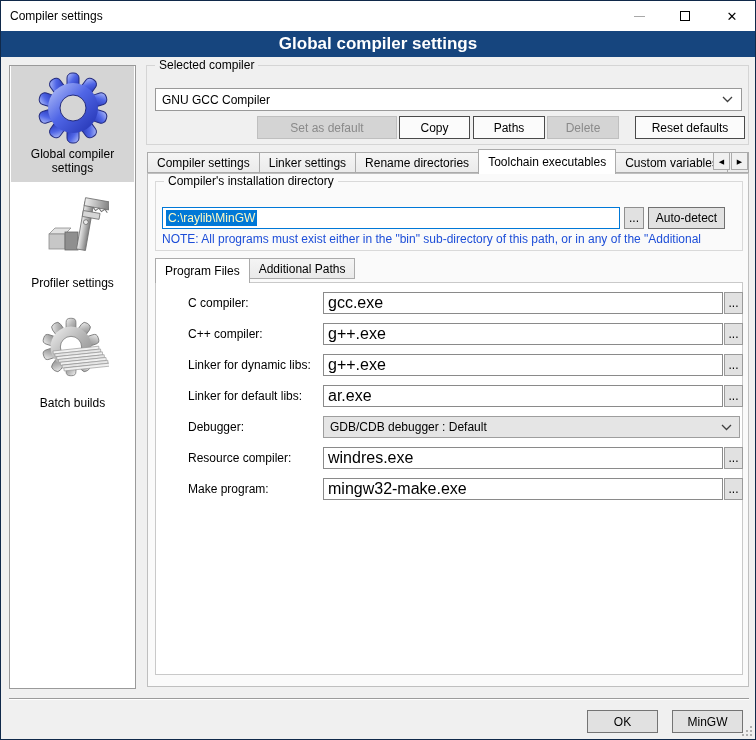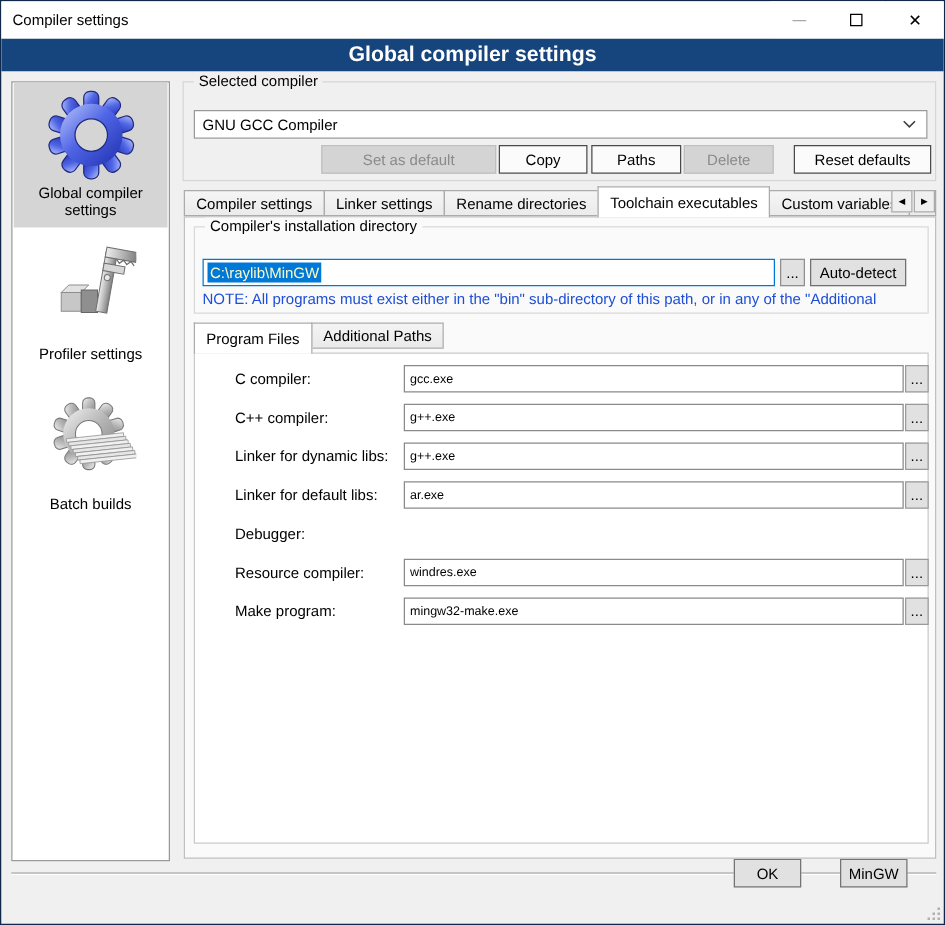--- a/index.html
+++ b/index.html
@@ -98,32 +98,32 @@
   .inner-tabstrip { position:absolute; left:7px; top:84px; height:25px; display:flex; align-items:flex-start; }
   .inner-tabstrip .tab { background:linear-gradient(#f4f4f4,#eaeaea); }
   .inner-tabstrip .tab.active { background:#fff; }
   .inner-panel { position:absolute; left:7px; top:108px; width:588px; height:393px;
                  background:#fff; border:1px solid #c9c9c9; }
 
   
   .prow { position:absolute; left:17px; width:100%; height:24px; }
   .plabel { position:absolute; left:15px; top:4px; }
   .pinput { position:absolute; left:150px; width:400px; height:22px; border:1px solid #8a8a8a;
-            background:#fff; padding:0 4px; font-family:"Liberation Sans", sans-serif; font-size:10px; }
+            background:#fff; padding:0 4px; font-family:"Liberation Sans", sans-serif; font-size:16px; }
   .pbrowse { position:absolute; left:551px; top:0; width:19px; height:22px; background:#e1e1e1;
              border:1px solid #9a9a9a; font-size:12px; line-height:10px; }
   .pselect { position:absolute; left:150px; width:417px; height:22px; background:#e5e5e5;
              border:1px solid #9e9e9e; display:flex; align-items:center; cursor:default; }
   .pselect .combo-text { padding-left:6px; flex:1; }
   .pselect .chev { margin-right:7px; display:flex; align-items:center; }
 
   
   .divider { position:absolute; left:8px; top:697px; width:740px; height:2px;
              border-top:1px solid #9b9b9b; border-bottom:1px solid #fff; }
-  .foot-btn { position:absolute; top:686px; width:54px; height:23px; background:#e1e1e1;
+  .foot-btn { position:absolute; top:709px; width:71px; height:23px; background:#e1e1e1;
               border:1px solid #747474; }
   .b-ok { left:586px; } .b-cancel { left:671px; }
   .grip { position:absolute; right:2px; bottom:2px; }
 </style>
 </head>
 <body>
 
 <div id="window">
 
   <div class="titlebar">
@@ -302,20 +302,28 @@
       </div>
 
       <div class="prow" style="top:102px">
         <span class="plabel">Linker for default libs:</span>
         <input class="pinput" type="text" value="ar.exe" style="">
         <button class="btn pbrowse">...</button>
       </div>
 
       <div class="prow" style="top:133px">
         <span class="plabel">Debugger:</span>
+        <div class="pselect">
+          <span class="combo-text">GDB/CDB debugger : Default</span>
+          <span class="chev">
+            <svg width="11" height="7" viewBox="0 0 11 7">
+                <path d="M1 1 L5.5 5.5 L10 1" stroke="#404040" stroke-width="1.3" fill="none"></path>
+              </svg>
+          </span>
+        </div>
       </div>
 
       <div class="prow" style="top:164px">
         <span class="plabel">Resource compiler:</span>
         <input class="pinput" type="text" value="windres.exe" style="">
         <button class="btn pbrowse">...</button>
       </div>
 
       <div class="prow" style="top:195px">
         <span class="plabel">Make program:</span>

